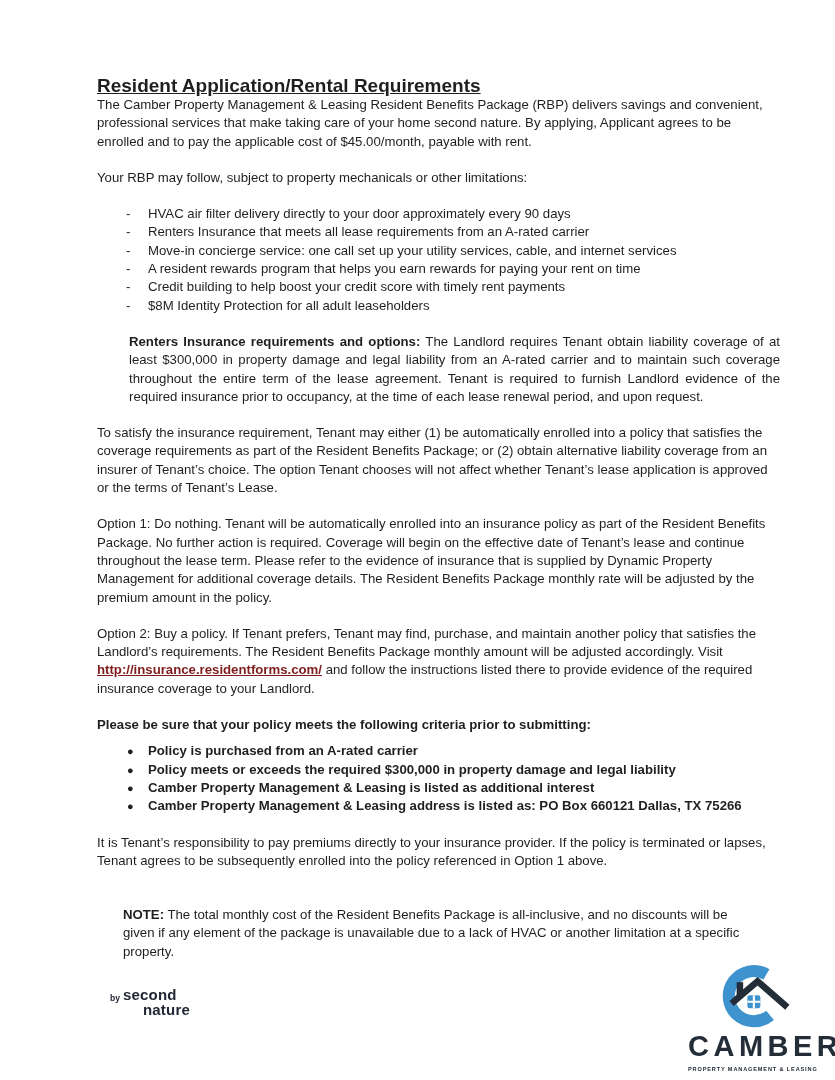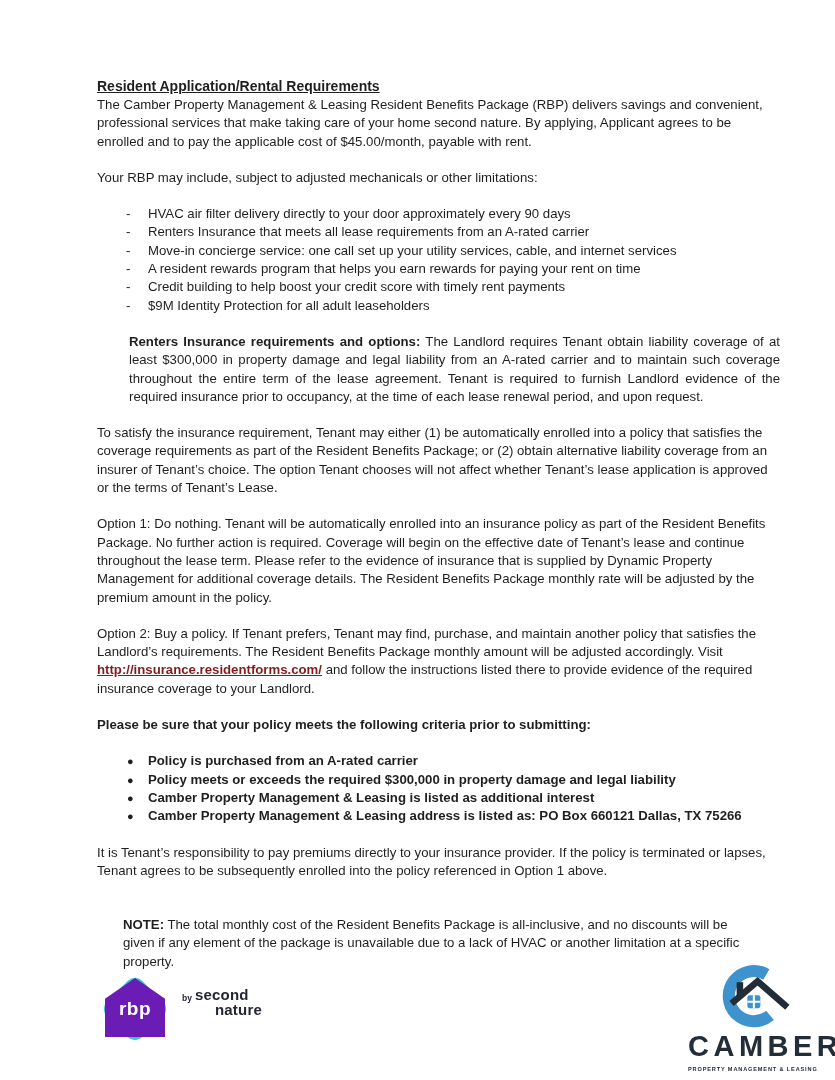--- a/index.html
+++ b/index.html
@@ -9,29 +9,29 @@
     background:#ffffff;
     font-family:"Liberation Sans","DejaVu Sans",sans-serif;
     font-size:13.2px;
     line-height:18.3px;
     color:#1f1f1f;
     overflow:hidden;
   }
   .content { position:absolute; left:97px; top:76px; width:683px; }
 
   .doc-title {
-    font-size:14px; font-weight:bold;
+    font-size:19px; font-weight:bold;
     text-decoration:underline;
     line-height:20px;
     margin:0;
   }
   .para { margin:0 0 18px 0; }
   .para.justified { text-align:justify;margin-left:32px; }
   .lead-bold { font-weight:bold; }
-  .criteria-heading { font-weight:bold; margin:0 0 18px 0; }
+  .criteria-heading { font-weight:bold; margin:0 0 8px 0; }
 
   .list { margin:0 0 18px 0; }
   .list-item { position:relative; padding-left:51px; }
   .list-item .marker { position:absolute; left:29px; top:0; }
   .bullet-list .list-item { font-weight:bold; }
   .bullet-list .list-item .marker { left:30px; font-size:11px; }
 
   .doc-link { color:#7f1d1d; font-weight:bold; text-decoration:underline; cursor:pointer; }
 
   .note-para { margin:36px 34px 0 26px; }
@@ -66,21 +66,21 @@
 </head>
 <body>
 
 <div class="page">
   <div class="content">
 
     <h1 class="doc-title">Resident Application/Rental Requirements</h1>
 
     <p class="para">The Camber Property Management &amp; Leasing Resident Benefits Package (RBP) delivers savings and convenient, professional services that make taking care of your home second nature. By applying, Applicant agrees to be enrolled and to pay the applicable cost of $45.00/month, payable with rent.</p>
 
-    <p class="para">Your RBP may include, subject to adjusted mechanicals or other limitations:</p>
+    <p class="para">Your RBP may follow, subject to property mechanicals or other limitations:</p>
 
     <div class="list dash-list">
       <div class="list-item">
         <span class="marker">-</span>
         <span>HVAC air filter delivery directly to your door approximately every 90 days</span>
       </div>
       <div class="list-item">
         <span class="marker">-</span>
         <span>Renters Insurance that meets all lease requirements from an A-rated carrier</span>
       </div>
@@ -91,21 +91,21 @@
       <div class="list-item">
         <span class="marker">-</span>
         <span>A resident rewards program that helps you earn rewards for paying your rent on time</span>
       </div>
       <div class="list-item">
         <span class="marker">-</span>
         <span>Credit building to help boost your credit score with timely rent payments</span>
       </div>
       <div class="list-item">
         <span class="marker">-</span>
-        <span>$9M Identity Protection for all adult leaseholders</span>
+        <span>$8M Identity Protection for all adult leaseholders</span>
       </div>
     </div>
 
     <p class="para justified"><span class="lead-bold">Renters Insurance requirements and options:</span><span> The Landlord requires Tenant obtain liability coverage of at least $300,000 in property damage and legal liability from an A-rated carrier and to maintain such coverage throughout the entire term of the lease agreement. Tenant is required to furnish Landlord evidence of the required insurance prior to occupancy, at the time of each lease renewal period, and upon request.</span></p>
 
     <p class="para">To satisfy the insurance requirement, Tenant may either (1) be automatically enrolled into a policy that satisfies the coverage requirements as part of the Resident Benefits Package; or (2) obtain alternative liability coverage from an insurer of Tenant’s choice. The option Tenant chooses will not affect whether Tenant’s lease application is approved or the terms of Tenant’s Lease.</p>
 
     <p class="para">Option 1: Do nothing. Tenant will be automatically enrolled into an insurance policy as part of the Resident Benefits Package. No further action is required. Coverage will begin on the effective date of Tenant’s lease and continue throughout the lease term. Please refer to the evidence of insurance that is supplied by Dynamic Property Management for additional coverage details. The Resident Benefits Package monthly rate will be adjusted by the premium amount in the policy.</p>
 
     <p class="para"><span>Option 2: Buy a policy. If Tenant prefers, Tenant may find, purchase, and maintain another policy that satisfies the Landlord’s requirements. The Resident Benefits Package monthly amount will be adjusted accordingly. Visit </span><a class="doc-link" href="#">http://insurance.residentforms.com/</a><span> and follow the instructions listed there to provide evidence of the required insurance coverage to your Landlord.</span></p>
@@ -131,25 +131,20 @@
       </div>
     </div>
 
     <p class="para" style="margin-bottom:12px;">It is Tenant’s responsibility to pay premiums directly to your insurance provider. If the policy is terminated or lapses, Tenant agrees to be subsequently enrolled into the policy referenced in Option 1 above.</p>
 
     <p class="note-para"><span class="lead-bold">NOTE:</span><span> The total monthly cost of the Resident Benefits Package is all-inclusive, and no discounts will be given if any element of the package is unavailable due to a lack of HVAC or another limitation at a specific property.</span></p>
 
   </div>
 
   <div class="rbp-logo">
-    <div class="rbp-mark">
-      <div class="rbp-diamond"></div>
-      <div class="rbp-house"></div>
-      <div class="rbp-badge-text">rbp</div>
-    </div>
     <div class="second-nature">
       <span class="sn-by">by</span>
       <span class="sn-words">
         <span>second</span>
         <span class="sn-bottom">nature</span>
       </span>
     </div>
   </div>
 
   <div class="camber-logo">

